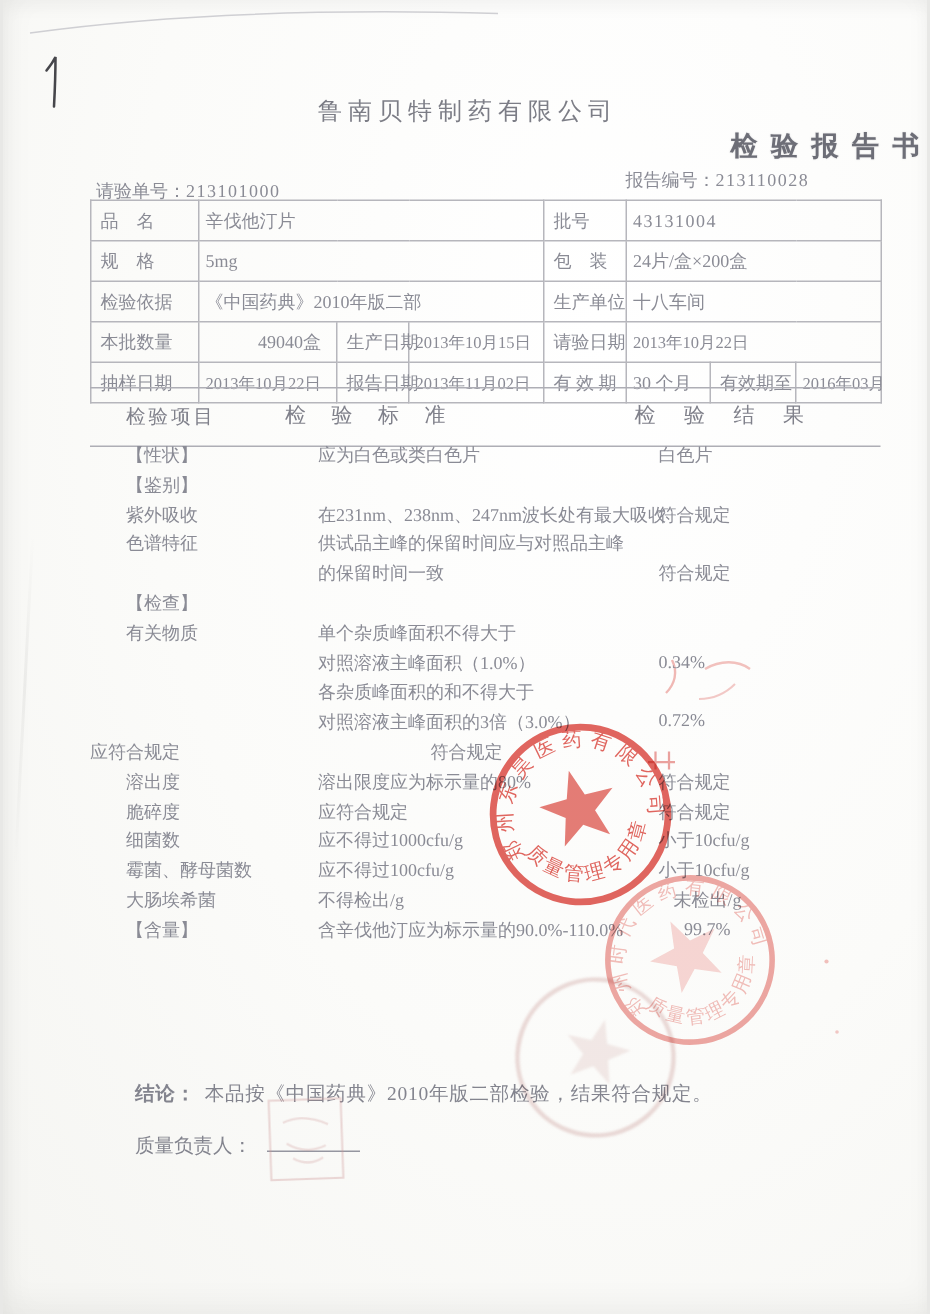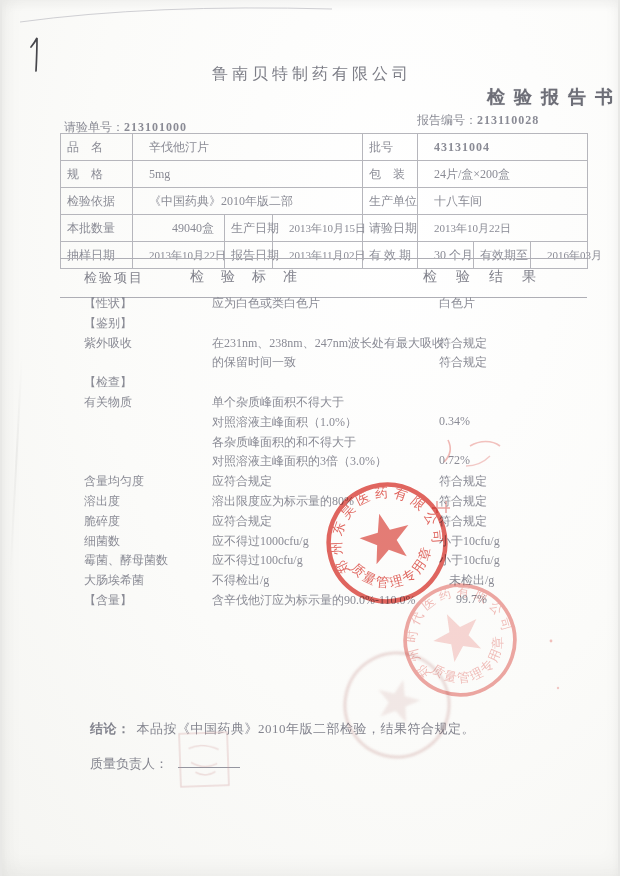--- a/index.html
+++ b/index.html
@@ -8,26 +8,26 @@
     background:radial-gradient(ellipse at 65% 25%, #ffffff 0%, #fbfbf9 55%, #f5f5f2 100%);
     box-shadow:inset 0 -10px 18px rgba(0,0,0,0.035), inset 10px 0 16px rgba(0,0,0,0.02), inset 0 6px 10px rgba(0,0,0,0.03);
     font-family:"Liberation Serif","DejaVu Serif",serif;
     color:#86879A;
   }
   .abs{position:absolute;}
   .company{top:64px;left:0;width:620px;text-align:center;font-size:16px;letter-spacing:4px;color:#7c7d86;}
   .rtitle{top:85px;left:0;width:620px;text-align:right;font-size:18px;letter-spacing:9px;color:#6d6e77;font-weight:bold;text-shadow:0 0 1px rgba(109,110,119,.35);}
   .reqno{top:119px;left:62px;font-size:12px;color:#8a8b95;}
   .repno{top:112px;left:415px;font-size:12px;color:#8a8b95;}
-  .num{letter-spacing:1px;font-weight:bold;}
+  .num{letter-spacing:1px;}
   table.info{
     position:absolute;top:133px;left:58px;width:527px;border-collapse:collapse;table-layout:fixed;
     font-size:12px;color:#8a8b95;
   }
-  table.info td{border:1px solid #b6b6bc;height:24px;padding:1px 16px;white-space:nowrap;overflow:visible;}
+  table.info td{border:1px solid #b6b6bc;height:24px;padding:1px 4px;white-space:nowrap;overflow:visible;}
   table.info td.lbl{padding-left:6px;}
   table.info td.rt{text-align:right;padding-right:10px;}
   table.info td.dt{font-size:11px;}
   .colhead{top:258px;left:58px;width:527px;height:38px;border-top:1px solid #aeaeb5;border-bottom:1px solid #aeaeb5;text-align:right;}
   .colhead .h1{position:absolute;left:24px;top:10px;font-size:13px;letter-spacing:2px;color:#80818b;}
   .colhead .h2{position:absolute;left:130px;top:9px;font-size:14px;letter-spacing:17px;color:#80818b;}
   .colhead .h3{position:absolute;left:363px;top:9px;font-size:14px;letter-spacing:19px;color:#80818b;}
   .items{top:295px;left:58px;width:545px;}
   .irow{display:flex;height:19.8px;align-items:flex-start;font-size:12px;color:#8a8b95;}
   .ci{width:152px;padding-left:24px;box-sizing:border-box;white-space:nowrap;}
@@ -142,20 +142,25 @@
         <span class="ci">【鉴别】</span>
         <span class="cs"></span>
         <span class="cr"></span>
       </div>
     <div class="irow">
         <span class="ci">紫外吸收</span>
         <span class="cs">在231nm、238nm、247nm波长处有最大吸收</span>
         <span class="cr">符合规定</span>
       </div>
     <div class="irow">
+        <span class="ci">色谱特征</span>
+        <span class="cs">供试品主峰的保留时间应与对照品主峰</span>
+        <span class="cr"></span>
+      </div>
+    <div class="irow">
         <span class="ci"></span>
         <span class="cs">的保留时间一致</span>
         <span class="cr">符合规定</span>
       </div>
     <div class="irow">
         <span class="ci">【检查】</span>
         <span class="cs"></span>
         <span class="cr"></span>
       </div>
     <div class="irow">
@@ -172,21 +177,20 @@
         <span class="ci"></span>
         <span class="cs">各杂质峰面积的和不得大于</span>
         <span class="cr"></span>
       </div>
     <div class="irow">
         <span class="ci"></span>
         <span class="cs">对照溶液主峰面积的3倍（3.0%）</span>
         <span class="cr">0.72%</span>
       </div>
     <div class="irow">
-        <span class="ci">含量均匀度</span>
         <span class="cs">应符合规定</span>
         <span class="cr">符合规定</span>
       </div>
     <div class="irow">
         <span class="ci">溶出度</span>
         <span class="cs">溶出限度应为标示量的80%</span>
         <span class="cr">符合规定</span>
       </div>
     <div class="irow">
         <span class="ci">脆碎度</span>

